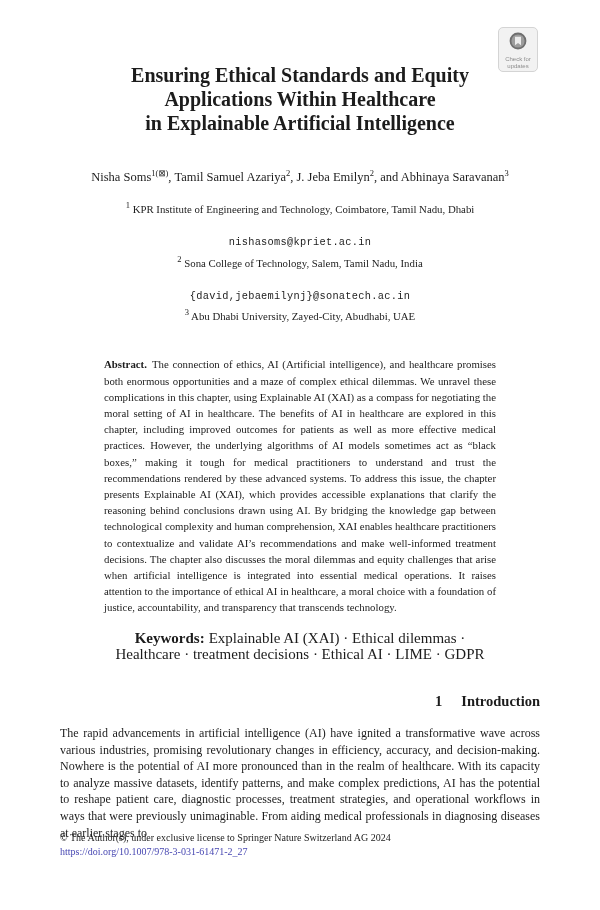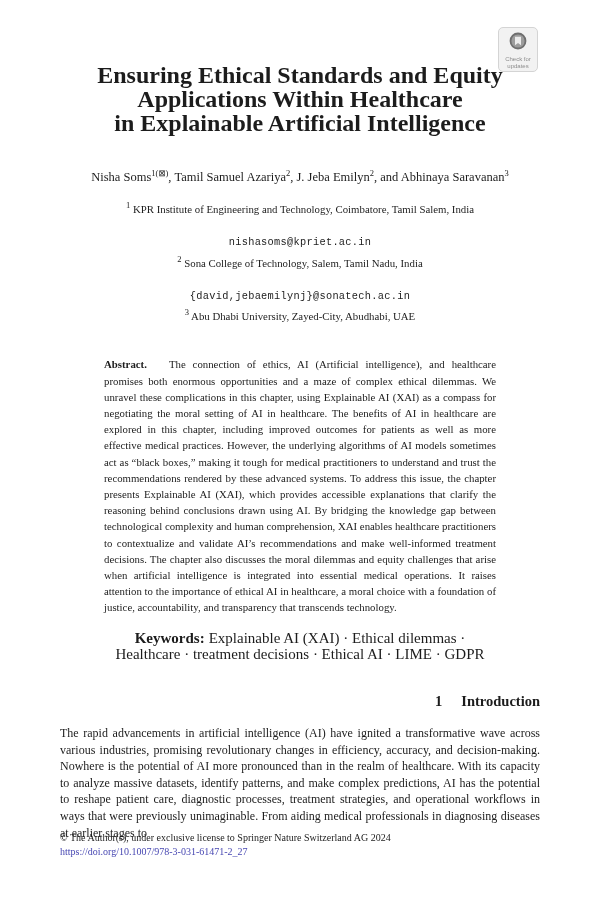--- a/index.html
+++ b/index.html
@@ -41,21 +41,21 @@
     text-align: center;
     width: 34px;
     margin-top: 2px;
   }
 
   
   .title {
     padding-top: 63px;
     text-align: center;
     font-weight: bold;
-    font-size: 24px;
+    font-size: 20px;
     line-height: 24px;
   }
 
   
   .authors {
     margin-top: 33px;
     text-align: center;
     font-size: 12.5px;
     white-space: pre-wrap;
   }
@@ -76,21 +76,21 @@
   }
 
   
   .abstract {
     margin: 32px auto 0 auto;
     width: 392px;
     font-size: 10.8px;
     line-height: 16.2px;
     text-align: justify;
   }
-  .abstract .abstract-label { font-weight: bold; margin-right: 22px; }
+  .abstract .abstract-label { font-weight: bold; margin-right: 5px; }
 
   .keywords {
     margin: 14px auto 9px auto;
     width: 392px;
     font-size: 15px;
     line-height: 16.2px;
     text-align: center;
   }
   .keywords .keywords-label { font-weight: bold; margin-right: 4px; }
 
@@ -145,21 +145,21 @@
 
     <div class="title">
       <div>Ensuring Ethical Standards and Equity</div>
       <div>Applications Within Healthcare</div>
       <div>in Explainable Artificial Intelligence</div>
     </div>
 
     <div class="authors"><span>Nisha Soms</span><sup>1(⊠)</sup><span>, </span><span>Tamil Samuel Azariya</span><sup>2</sup><span>, </span><span>J. Jeba Emilyn</span><sup>2</sup><span>, and </span><span>Abhinaya Saravanan</span><sup>3</sup></div>
 
     <div class="affiliations">
-      <div><sup>1</sup><span> KPR Institute of Engineering and Technology, Coimbatore, Tamil Salem, India</span></div>
+      <div><sup>1</sup><span> KPR Institute of Engineering and Technology, Coimbatore, Tamil Nadu, Dhabi</span></div>
       <div class="affil-email">nishasoms@kpriet.ac.in</div>
       <div><sup>2</sup><span> Sona College of Technology, Salem, Tamil Nadu, India</span></div>
       <div class="affil-email">{david,jebaemilynj}@sonatech.ac.in</div>
       <div><sup>3</sup><span> Abu Dhabi University, Zayed-City, Abudhabi, UAE</span></div>
     </div>
 
     <div class="abstract">
       <span class="abstract-label">Abstract.</span><span>The connection of ethics, AI (Artificial intelligence), and healthcare promises both enormous opportunities and a maze of complex ethical dilemmas. We unravel these complications in this chapter, using Explainable AI (XAI) as a compass for negotiating the moral setting of AI in healthcare. The benefits of AI in healthcare are explored in this chapter, including improved outcomes for patients as well as more effective medical practices. However, the underlying algorithms of AI models sometimes act as “black boxes,” making it tough for medical practitioners to understand and trust the recommendations rendered by these advanced systems. To address this issue, the chapter presents Explainable AI (XAI), which provides accessible explanations that clarify the reasoning behind conclusions drawn using AI. By bridging the knowledge gap between technological complexity and human comprehension, XAI enables healthcare practitioners to contextualize and validate AI’s recommendations and make well-informed treatment decisions. The chapter also discusses the moral dilemmas and equity challenges that arise when artificial intelligence is integrated into essential medical operations. It raises attention to the importance of ethical AI in healthcare, a moral choice with a foundation of justice, accountability, and transparency that transcends technology.</span>
     </div>
 

